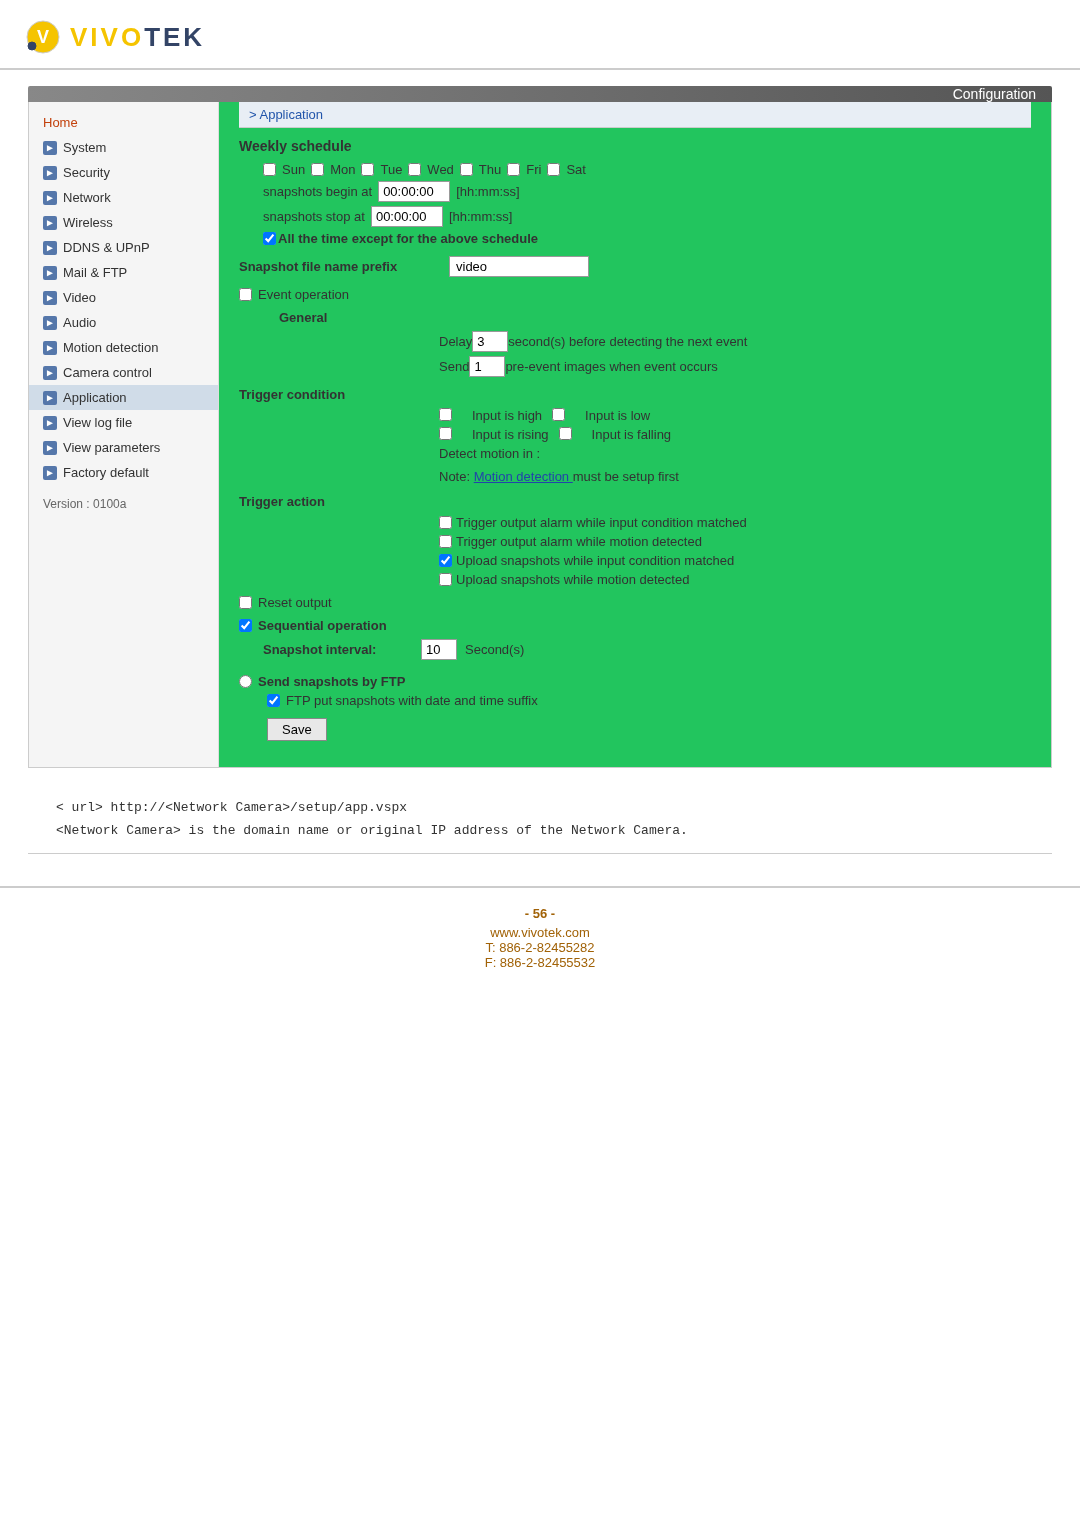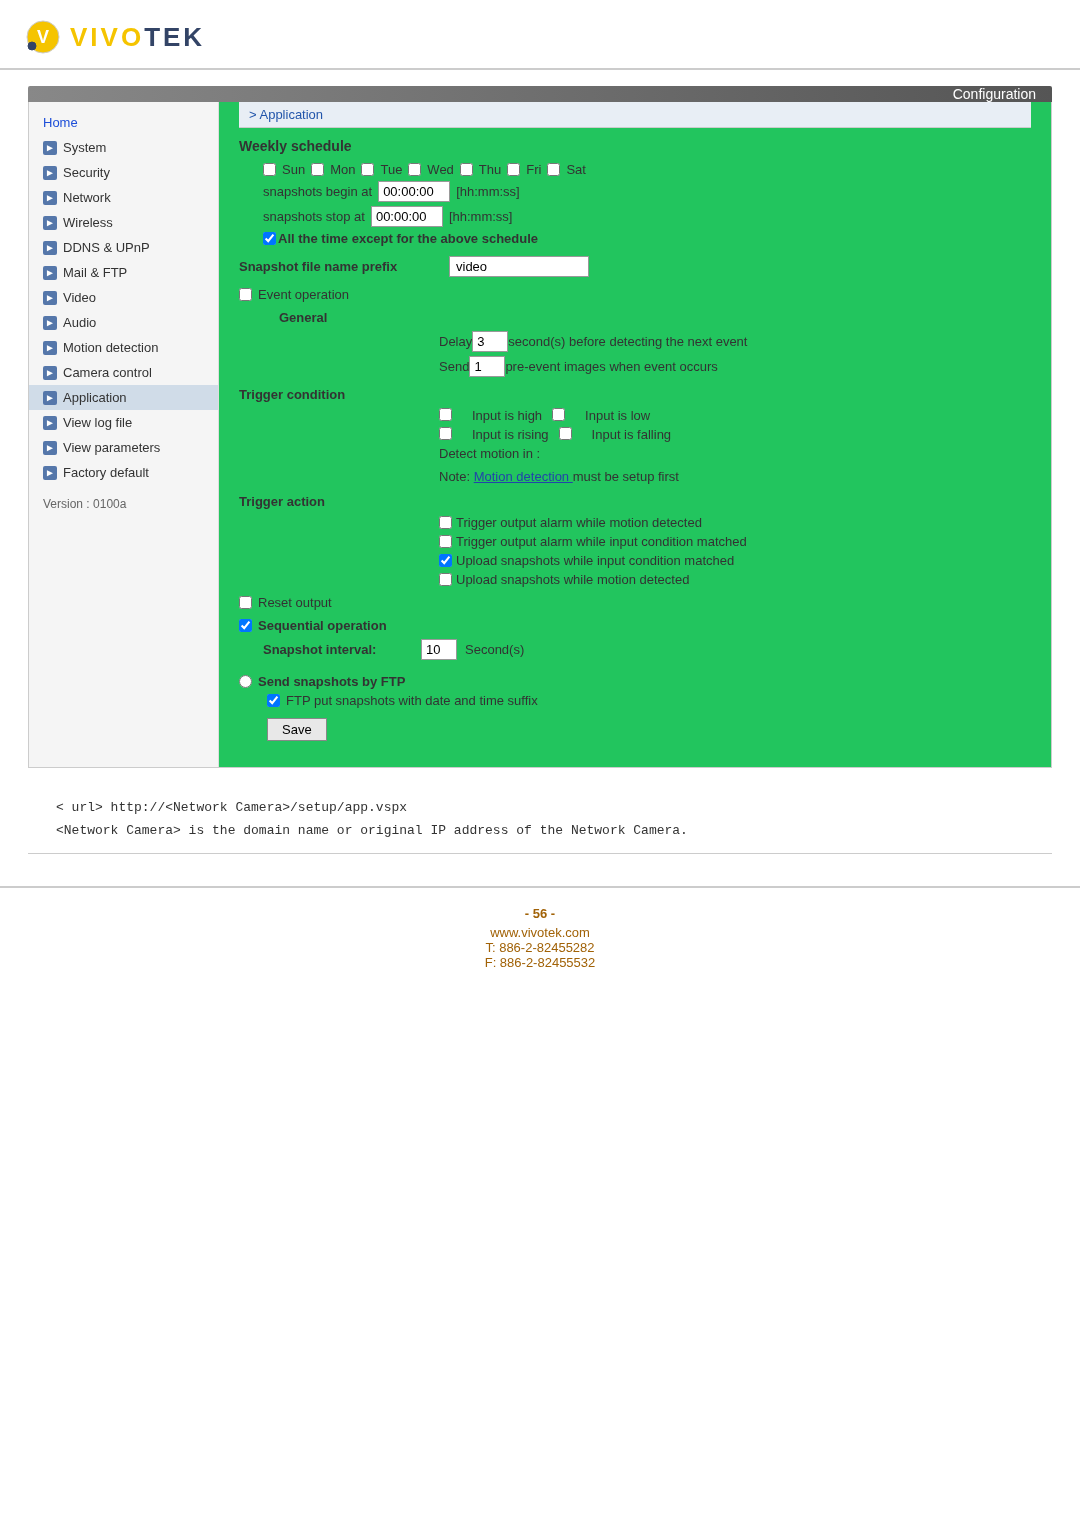--- a/index.html
+++ b/index.html
@@ -311,21 +311,21 @@
       vertical-align: middle;
     }
     .divider-line {
       height: 1px;
       background: #ccc;
       margin: 0 28px;
     }
     .home-item {
       padding: 5px 14px;
       font-size: 13px;
-      color: #1d4ed8;
+      color: #c2410c;
       cursor: pointer;
     }
   </style>
 </head>
 <body>
 
 <div class="header">
   <svg class="logo-icon" viewBox="0 0 38 38">
     <circle cx="19" cy="19" r="16" fill="#f5c400" stroke="#ccc" stroke-width="1"></circle>
     <text x="19" y="25" text-anchor="middle" font-size="18" font-weight="bold" fill="#fff" font-family="Arial">V</text>
@@ -511,28 +511,28 @@
           <span>Motion detection</span>
         </a>
         <span>must be setup first</span>
       </div>
 
       <div class="action-title">Trigger action</div>
 
       <div class="action-row">
         <label>
           <input type="checkbox" style="">
+          <span>Trigger output alarm while input condition matched</span>
+        </label>
+      </div>
+
+      <div class="action-row">
+        <label>
+          <input type="checkbox" style="">
           <span>Trigger output alarm while motion detected</span>
-        </label>
-      </div>
-
-      <div class="action-row">
-        <label>
-          <input type="checkbox" style="">
-          <span>Trigger output alarm while input condition matched</span>
         </label>
       </div>
 
       <div class="action-row">
         <label>
           <input type="checkbox" checked="" style="">
           <span>Upload snapshots while input condition matched</span>
         </label>
       </div>
 

